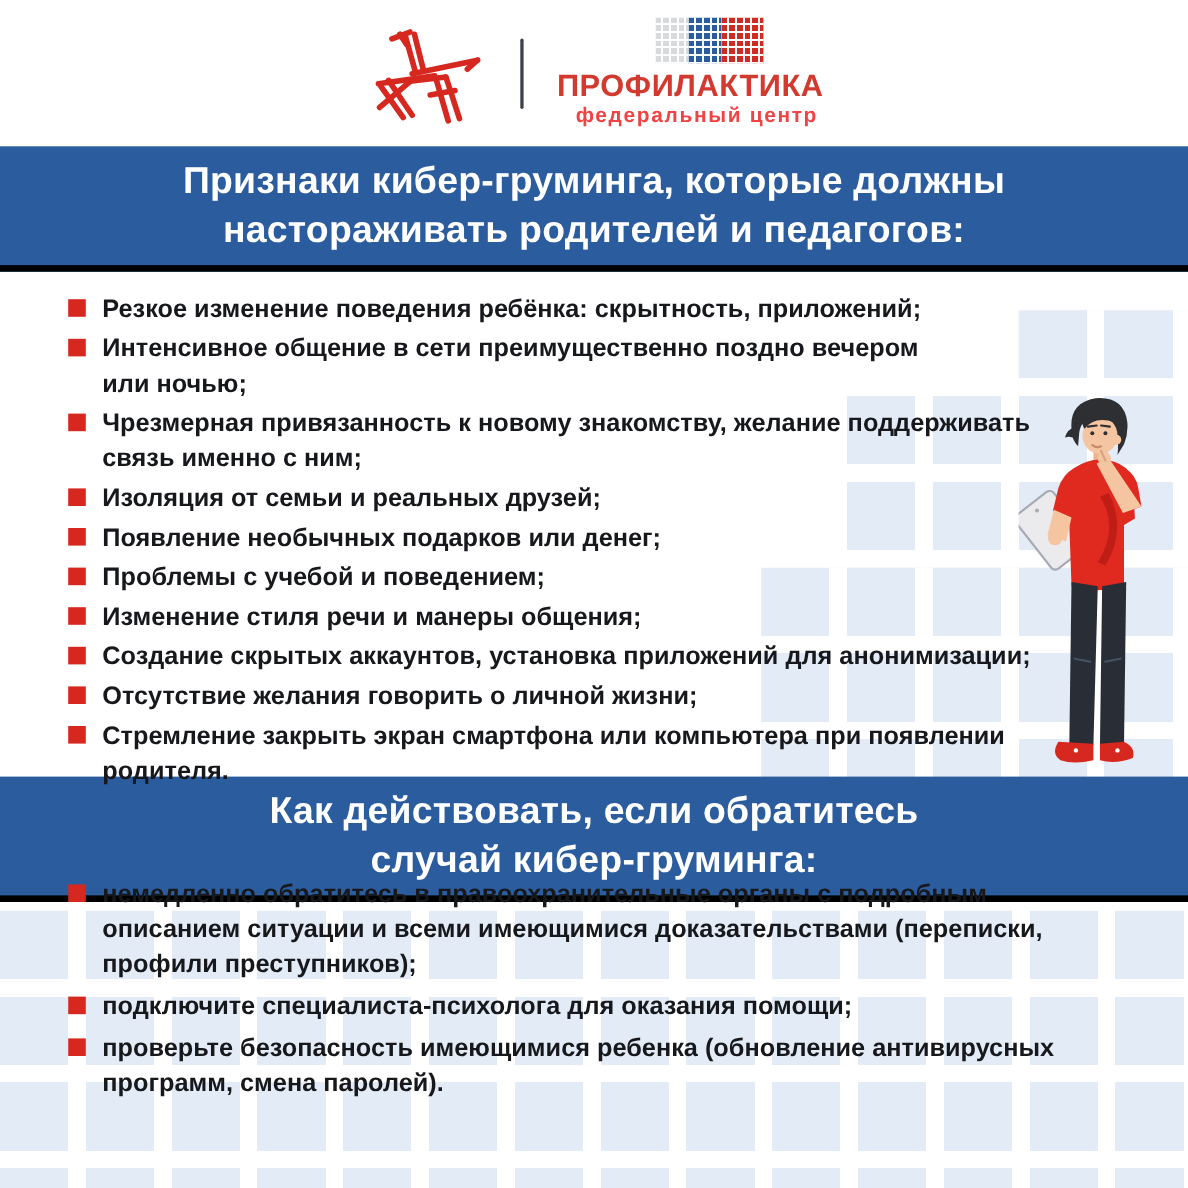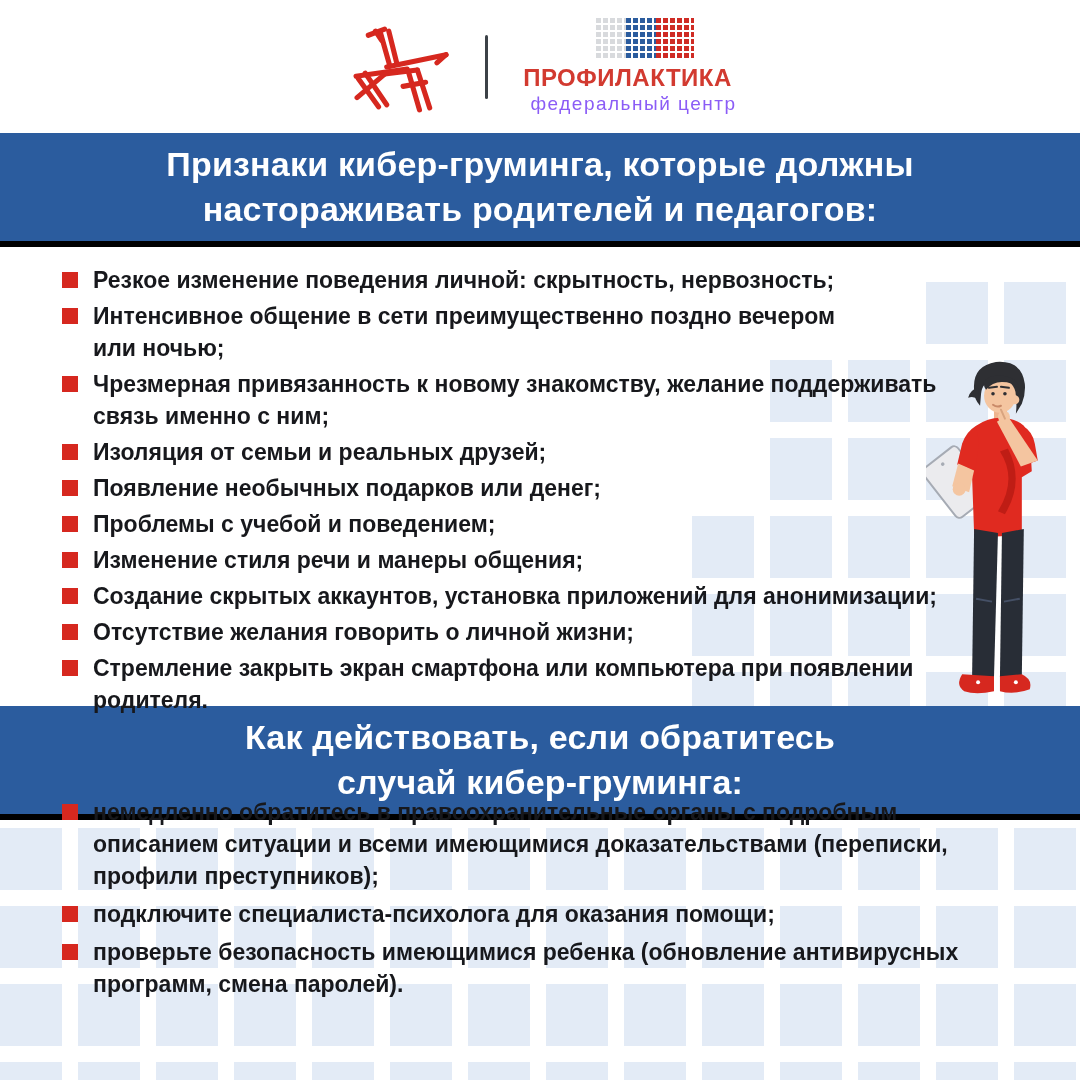--- a/index.html
+++ b/index.html
@@ -32,24 +32,24 @@
   .pg-block {
     width:30px; height:42px;
     background-image:
       repeating-linear-gradient(to right, transparent 0 5px, #ffffff 5px 7px),
       repeating-linear-gradient(to bottom, transparent 0 5px, #ffffff 5px 7px);
   }
   .pg-gray { background-color:#d8dadd; }
   .pg-blue { background-color:#2b5c9e; }
   .pg-red  { background-color:#cf2b24; width:38px; }
   .brand-name {
-    font-size:24px; font-weight:700; color:#d23a30; letter-spacing:0.5px; line-height:1.1;
+    font-size:28px; font-weight:700; color:#d23a30; letter-spacing:0.5px; line-height:1.1;
   }
   .brand-subtitle {
-    font-size:19px; font-weight:400; color:#8b5cf6; letter-spacing:1.5px; margin-top:2px;margin-left:12px;
+    font-size:19px; font-weight:700; color:#ef4444; letter-spacing:1.5px; margin-top:2px;margin-left:12px;
   }
 
   
   .banner {
     position:absolute; left:0; width:1080px; z-index:2;
     background:#2b5c9e; border-bottom:6px solid #000000;
     display:flex; align-items:center; justify-content:center; text-align:center;
   }
   .banner1 { top:133px; height:108px; }
   .banner2 { top:706px; height:108px; }
@@ -116,21 +116,21 @@
 
   <div class="banner banner1">
     <h2>
       <span>Признаки кибер-груминга, которые должны</span>
       <span>настораживать родителей и педагогов:</span>
     </h2>
   </div>
 
   <ul class="list list1">
     <li>
-      <span>Резкое изменение поведения личной: скрытность, нервозность;</span>
+      <span>Резкое изменение поведения ребёнка: скрытность, приложений;</span>
     </li>
     <li>
       <span>Интенсивное общение в сети преимущественно поздно вечером</span>
       <span>или ночью;</span>
     </li>
     <li>
       <span>Чрезмерная привязанность к новому знакомству, желание поддерживать</span>
       <span>связь именно с ним;</span>
     </li>
     <li>

